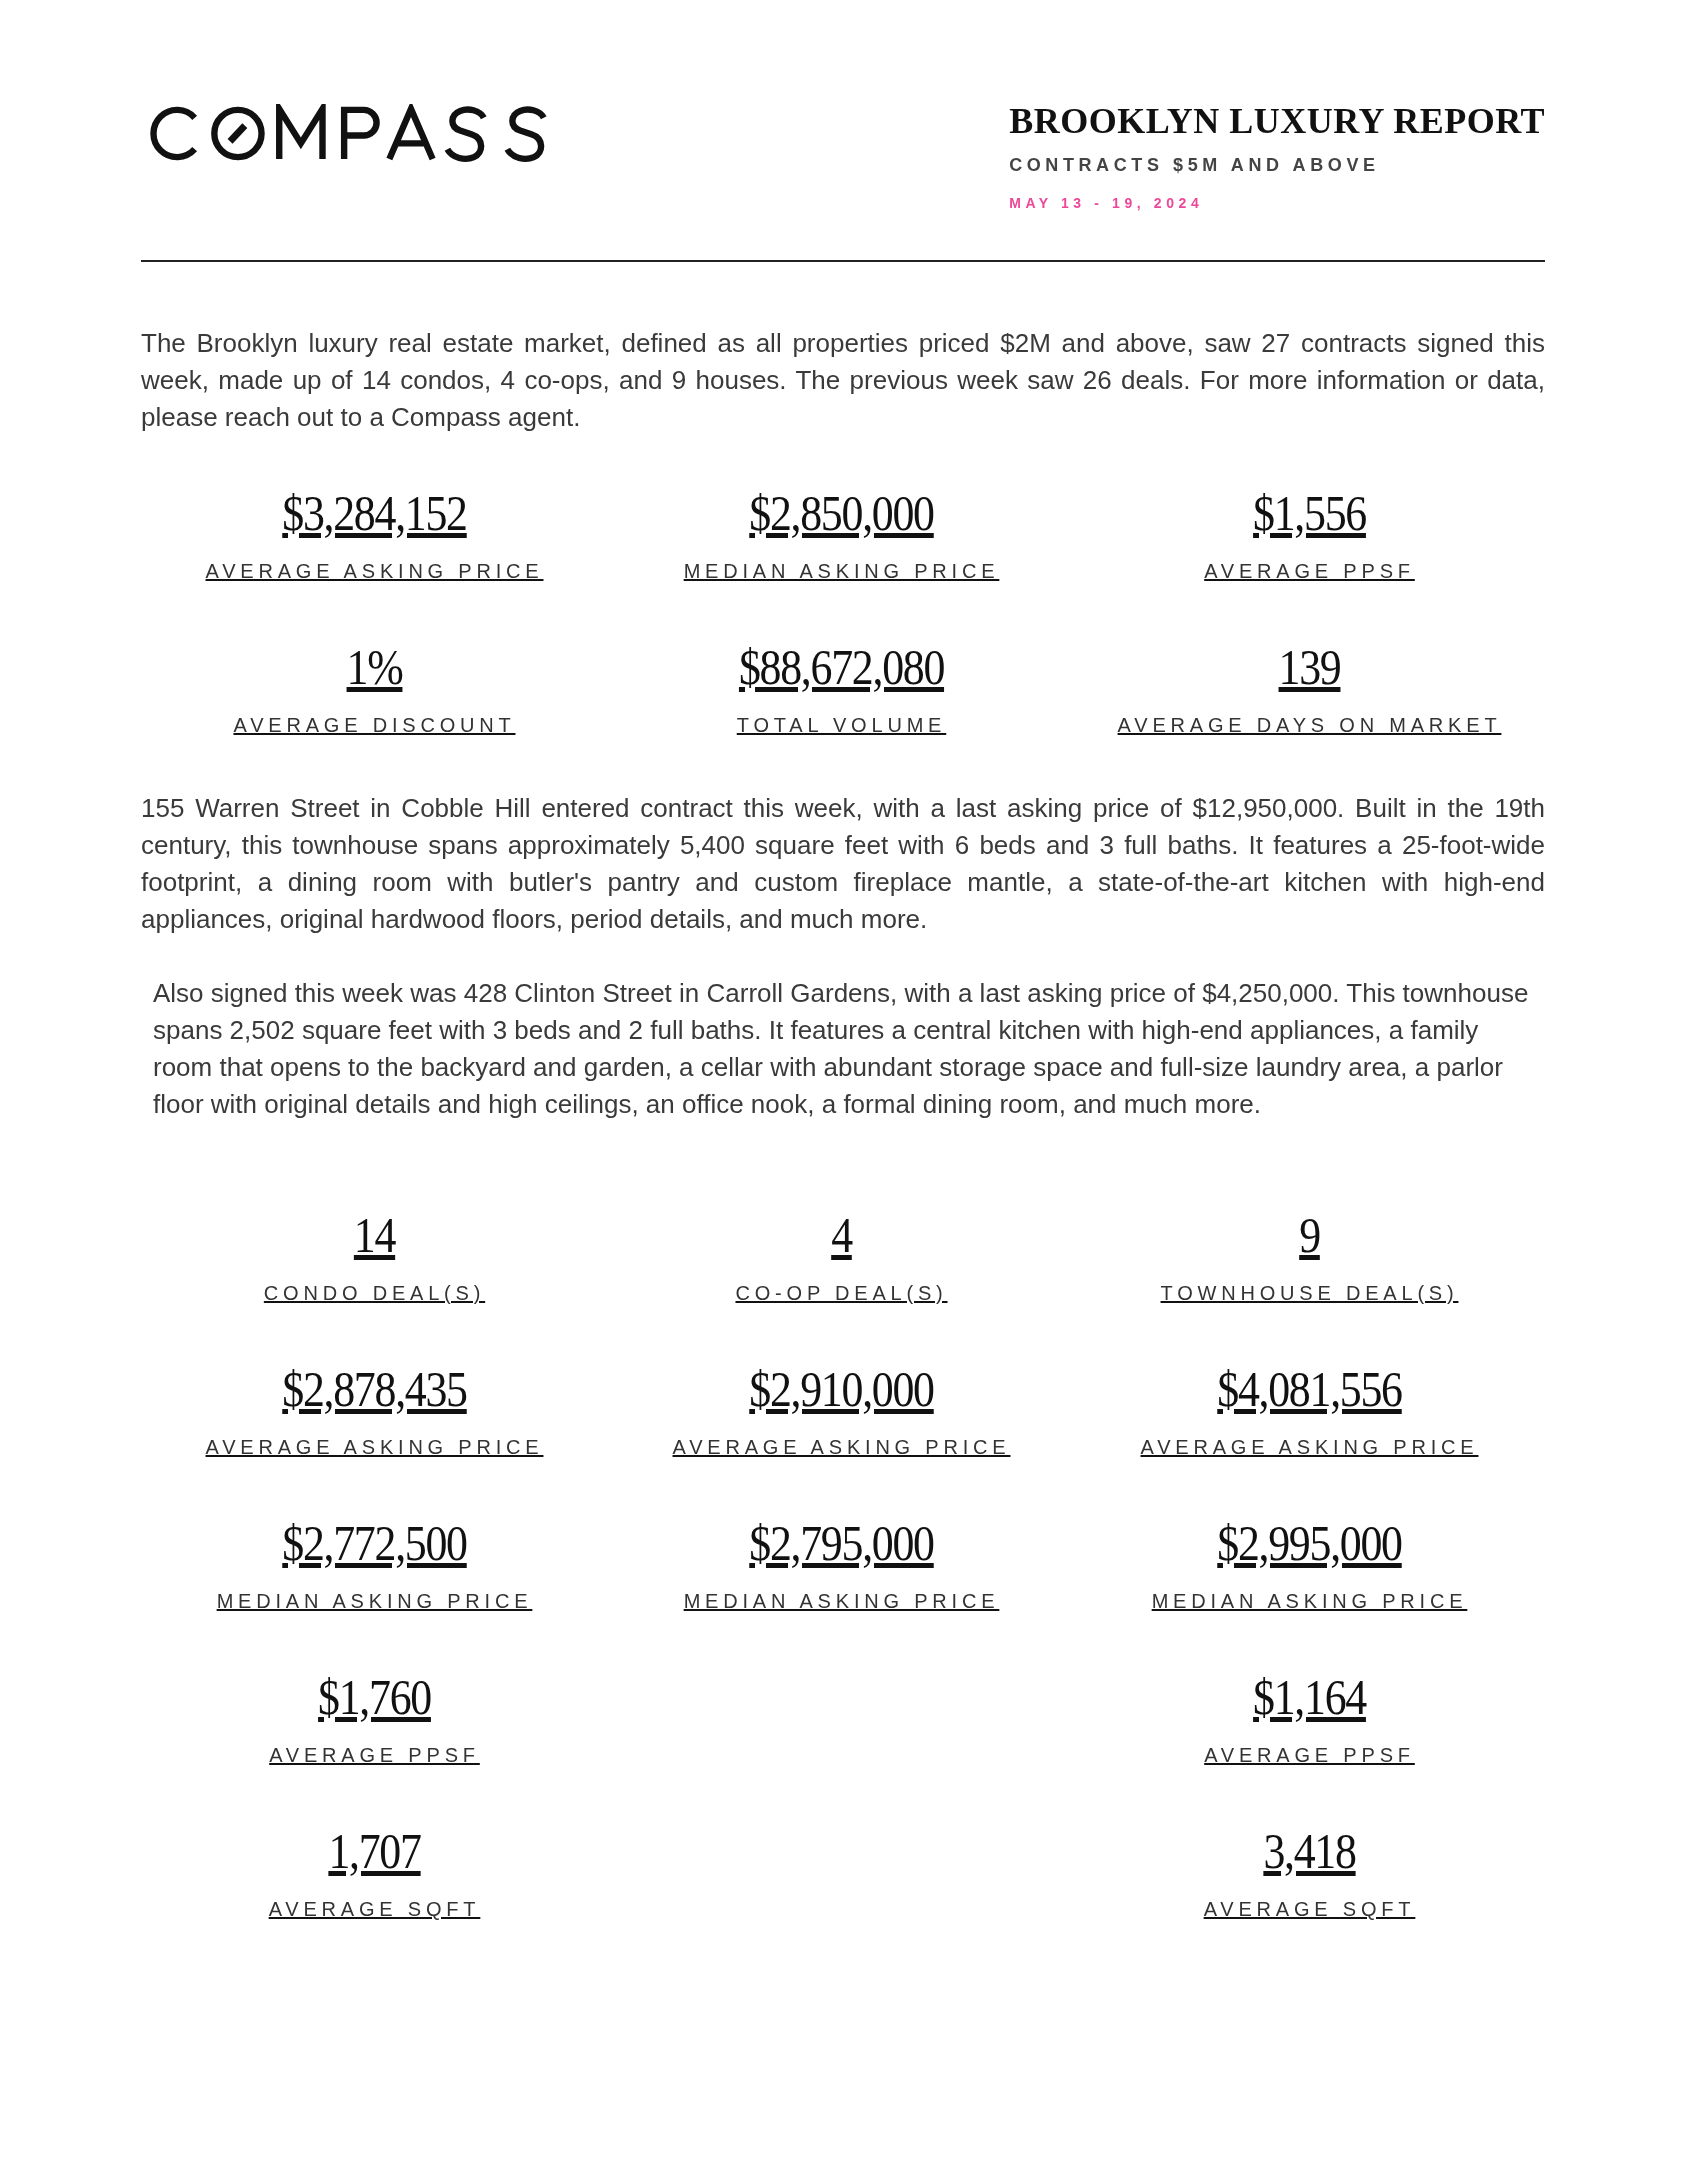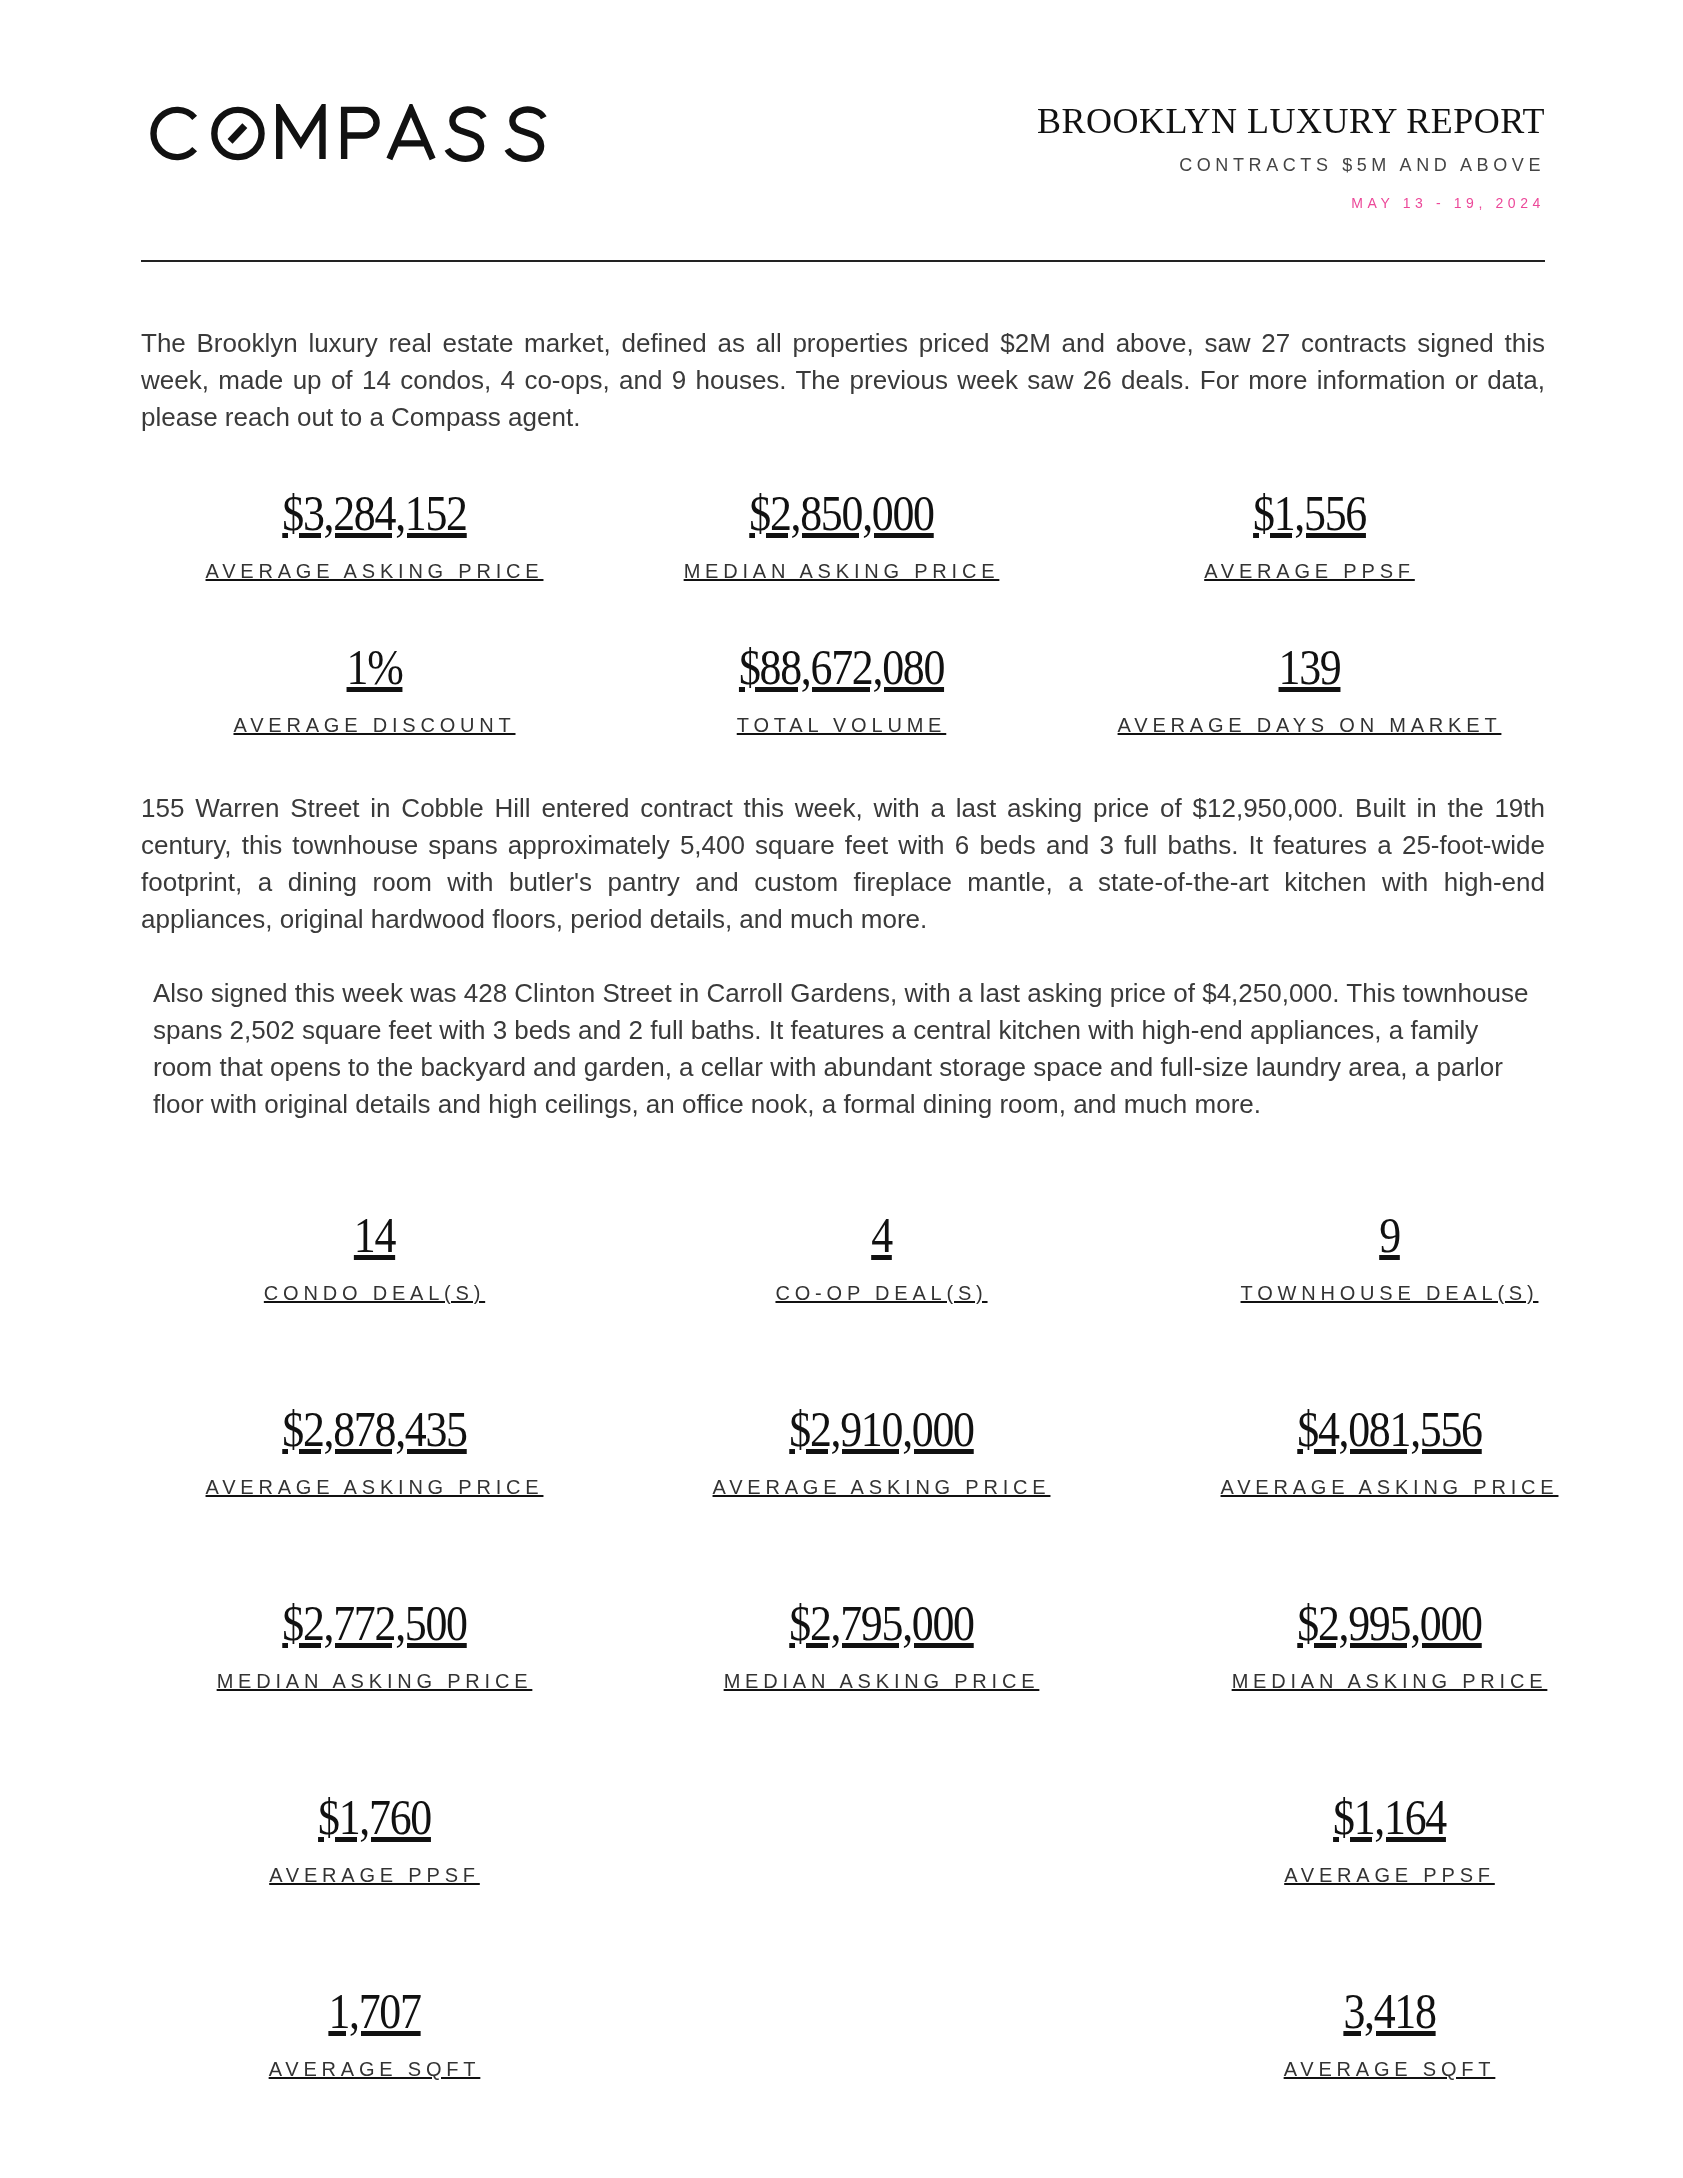--- a/index.html
+++ b/index.html
@@ -2,37 +2,37 @@
 <html><head>
 <meta charset="utf-8">
 <style>
   html, body { margin: 0; padding: 0; background: #ffffff; }
   body { width: 1683px; height: 2178px; position: relative; overflow: hidden; color: #111; }
   .page { position: absolute; left: 141px; top: 0; width: 1404px; }
 
   .header { position: relative; height: 263px; }
   .logo { position: absolute; left: 3px; top: 99px; height: 69px; display: flex; align-items: center; }
   .logo svg { display: block; }
-  .report-block { position: absolute; right: 0; top: 99px; text-align: right; }
+  .report-block { position: absolute; right: 0; top: 99px; text-align: left; font-weight: bold; }
   .report-title { font-family: "Liberation Serif", "DejaVu Serif", serif; font-size: 36px; letter-spacing: 0.5px; color: #111; line-height: 44px; }
   .report-sub { font-family: "Liberation Sans", "DejaVu Sans", sans-serif; font-size: 18px; letter-spacing: 4.6px; color: #444; line-height: 24px; margin-top: 10px; }
   .report-date { font-family: "Liberation Sans", "DejaVu Sans", sans-serif; font-size: 14px; letter-spacing: 4.6px; color: #ec4899; line-height: 24px; margin-top: 14px; }
   .rule { position: absolute; left: 0; right: 0; top: 260px; height: 2px; background: #222; }
 
   .para { font-family: "Liberation Sans", "DejaVu Sans", sans-serif; font-size: 26px; line-height: 37px; color: #3a3a3a; text-align: justify; margin: 0; }
   .p-intro { position: absolute; left: 0; top: 325px; width: 1404px; }
   .p-story1 { position: absolute; left: 0; top: 790px; width: 1404px; }
   .p-story2 { position: absolute; left: 0; top: 975px; width: 1386px; text-align: left; margin-left: 12px; }
 
   .grid { position: absolute; left: 0; width: 1404px; display: grid; grid-template-columns: 467px 467px 469px; }
   .stat { text-align: center; height: 154px; text-decoration: underline; }
   .stat-value { font-family: "Liberation Serif", "DejaVu Serif", serif; font-size: 51px; line-height: 61px; color: #111; letter-spacing: -1.5px; transform: scaleX(0.86); }
   .stat-label { font-family: "Liberation Sans", "DejaVu Sans", sans-serif; font-size: 20px; letter-spacing: 4.8px; color: #333; margin-top: 14px; line-height: 26px; }
   .grid-top { top: 483px; }
-  .grid-bottom { top: 1205px; gap: 40px; }
+  .grid-bottom { top: 1205px; }
   .stat.empty { visibility: hidden; }
 </style>
 </head>
 <body>
 
 <div class="page">
 
   <div class="header">
     <div class="logo" aria-label="COMPASS">
       <svg width="416" height="59" viewBox="0 0 420 60">

